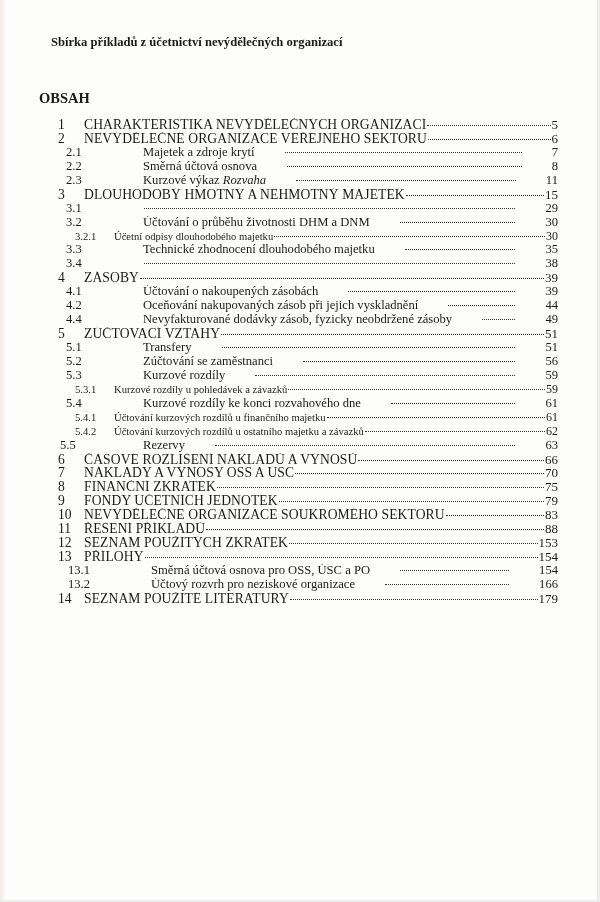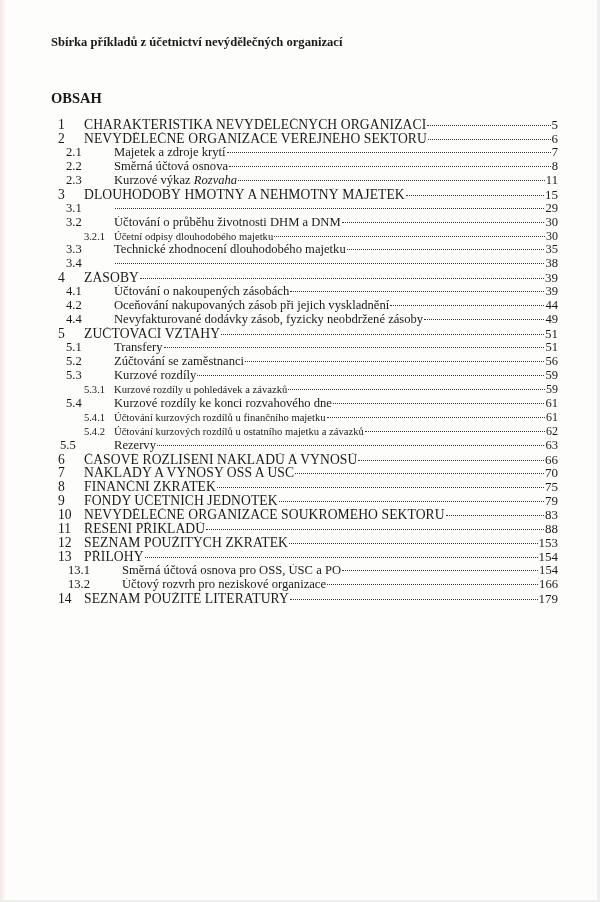--- a/index.html
+++ b/index.html
@@ -9,45 +9,45 @@
   }
   .page-edge { position: absolute; left: 0; top: 0; width: 6px; height: 902px;
     background: linear-gradient(to right, #f3e9e4, #fdfdfc); }
   .page-edge-right { position: absolute; right: 0; top: 0; width: 3px; height: 902px; background: #eeeeee; }
   .page-edge-bottom { position: absolute; left: 0; bottom: 0; width: 600px; height: 2px; background: #eeeeee; }
   .running-head {
     position: absolute; left: 51px; top: 35px;
     font-weight: bold; font-size: 12.6px; letter-spacing: 0;
   }
   .toc-title {
-    position: absolute; left: 51px; top: 90px;
+    position: absolute; left: 39px; top: 90px;
     font-weight: bold; font-size: 14.5px;
   }
   .toc {
     position: absolute; left: 58px; top: 118px; width: 500px;
   }
   .toc-row {
     position: relative; height: 13.95px; line-height: 13.95px;
     display: flex; align-items: baseline; white-space: nowrap; overflow: hidden;
   }
   .toc-num { display: inline-block; flex: 0 0 auto; }
   .toc-label { flex: 0 0 auto; }
   .toc-leader {
     flex: 1 1 auto; overflow: hidden; margin: 0 1px;
     border-bottom: 1.2px dotted #333; position: relative; top: -3px; min-width: 6px; height: 0;
   }
   .toc-page { flex: 0 0 auto; text-align: right; }
   
   .lvl1 { font-size: 13.6px; }
   .lvl1 .toc-num { width: 26px; padding-left: 0; }
   .lvl1 .toc-label { letter-spacing: 0.1px; }
-  .lvl2 { font-size: 12.6px; }
+  .lvl2 { font-size: 12.6px; gap: 29px; }
   .lvl2 .toc-num { width: 50px; padding-left: 8px; box-sizing: border-box; width: 56px; }
   .lvl3 { font-size: 10.6px; }
-  .lvl3 .toc-num { padding-left: 17px; box-sizing: border-box; width: 56px; text-align: center; }
+  .lvl3 .toc-num { padding-left: 17px; box-sizing: border-box; width: 56px; }
   .lvl2.pull .toc-num { padding-left: 2px; }
   .lvl2.wide .toc-num { padding-left: 2px; margin-left: 8px; }
   .toc-page { font-size: 12.6px; }
   .lvl1 .toc-page { font-size: 13px; }
   .lvl3 .toc-page { font-size: 12px; }
   em { font-style: italic; }
 </style>
 </head>
 <body>
 

